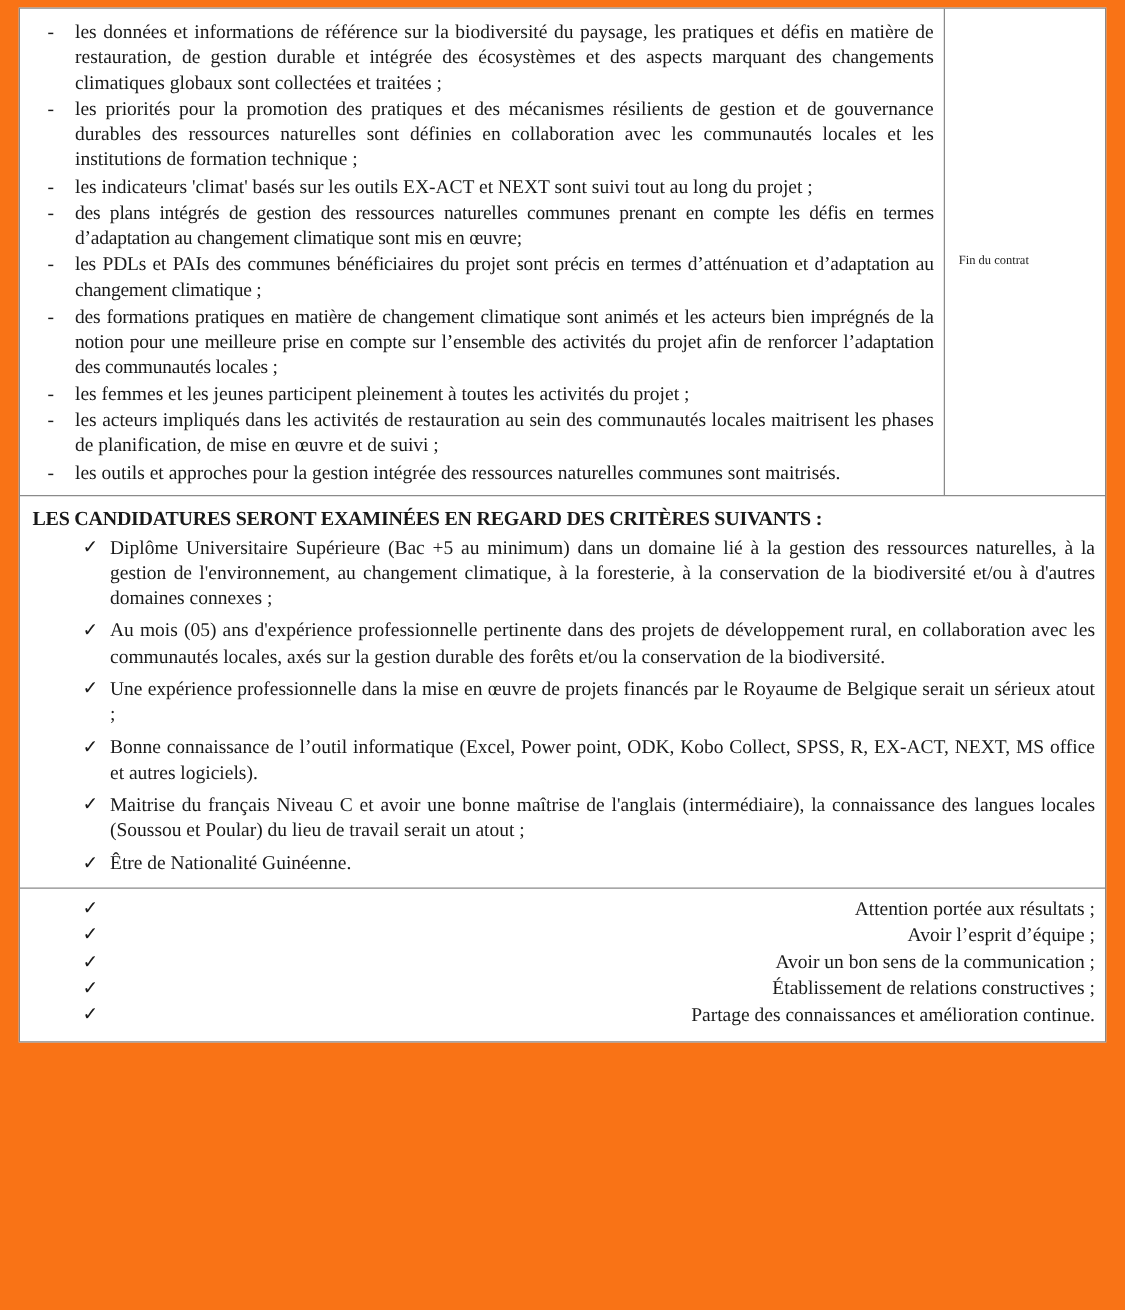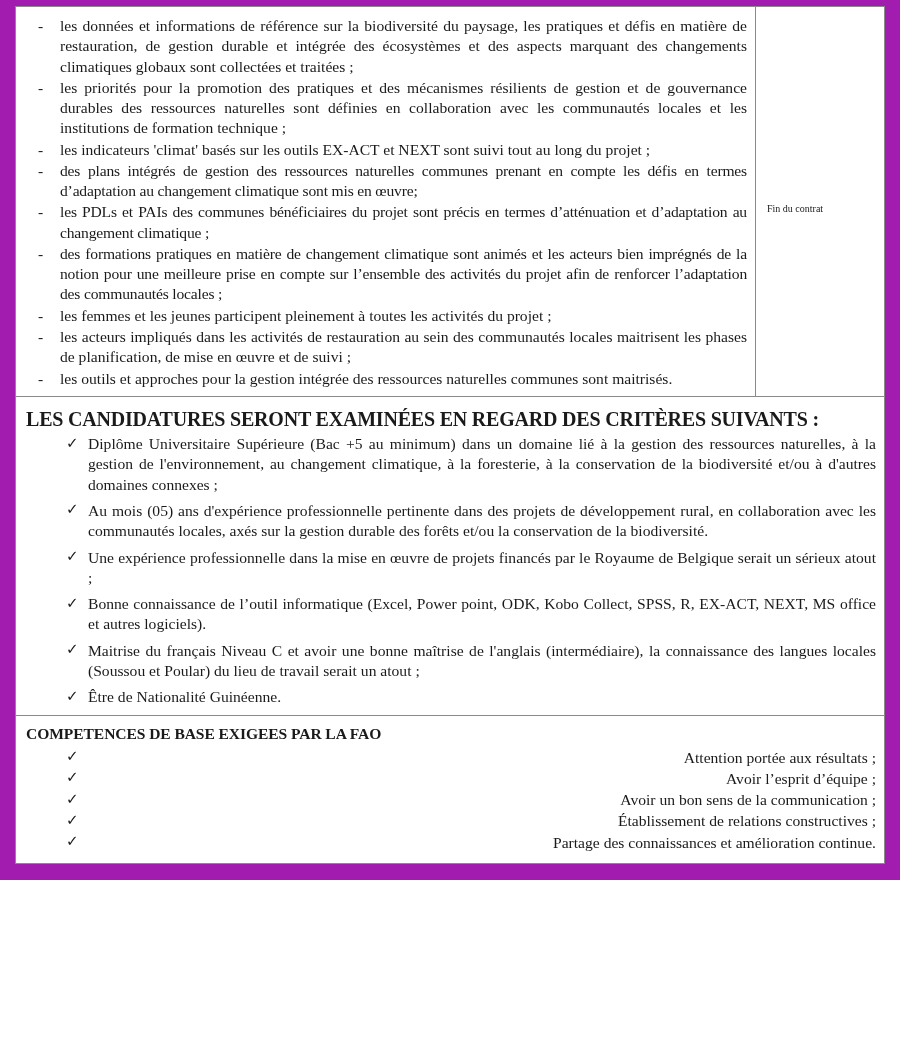--- a/index.html
+++ b/index.html
@@ -15,22 +15,22 @@
     font-family: "Liberation Serif", "DejaVu Serif", serif;
     color: #1a1a1a;
     position: relative;
   }
 
   
   .page {
     position: absolute;
     left: 0; top: 0;
     width: 900px;
-    height: 880px;
-    background: #a21caf;
+    height: 1048px;
+    background: #f97316;
   }
 
   .doc-table {
     position: absolute;
     left: 15px;
     top: 6px;
     width: 870px;
     border: 1px solid #8a8a8a;
     box-sizing: border-box;
     background: #ffffff;
@@ -94,21 +94,21 @@
     letter-spacing: -0.18px;
   }
 
   
   .section-criteria {
     padding: 8px 8px 8px 8px;
     border-bottom: 1px solid #8a8a8a;
   }
   .heading-bold {
     font-weight: bold;
-    font-size: 20px;
+    font-size: 16px;
     line-height: 1.42;
     letter-spacing: -0.2px;
     margin: 0 0 1px 2px;
   }
   .heading-bold.second {
     margin-bottom: 6px;
   }
 
   ul.check-list {
     list-style: none;
@@ -190,21 +190,20 @@
         <li>Une expérience professionnelle dans la mise en œuvre de projets financés par le Royaume de Belgique serait un sérieux atout ;</li>
         <li>Bonne connaissance de l’outil informatique (Excel, Power point, ODK, Kobo Collect, SPSS, R, EX-ACT, NEXT, MS office et autres logiciels).</li>
         <li>Maitrise du français Niveau C et avoir une bonne maîtrise de l'anglais (intermédiaire), la connaissance des langues locales (Soussou et Poular) du lieu de travail serait un atout ;</li>
         <li>Être de Nationalité Guinéenne.</li>
       </ul>
 
     </div>
 
     <div class="section-competences">
 
-      <div class="heading-bold">COMPETENCES DE BASE EXIGEES PAR LA FAO</div>
 
       <ul class="check-list tight">
         <li>Attention portée aux résultats ;</li>
         <li>Avoir l’esprit d’équipe ;</li>
         <li>Avoir un bon sens de la communication ;</li>
         <li>Établissement de relations constructives ;</li>
         <li>Partage des connaissances et amélioration continue.</li>
       </ul>
 
     </div>

